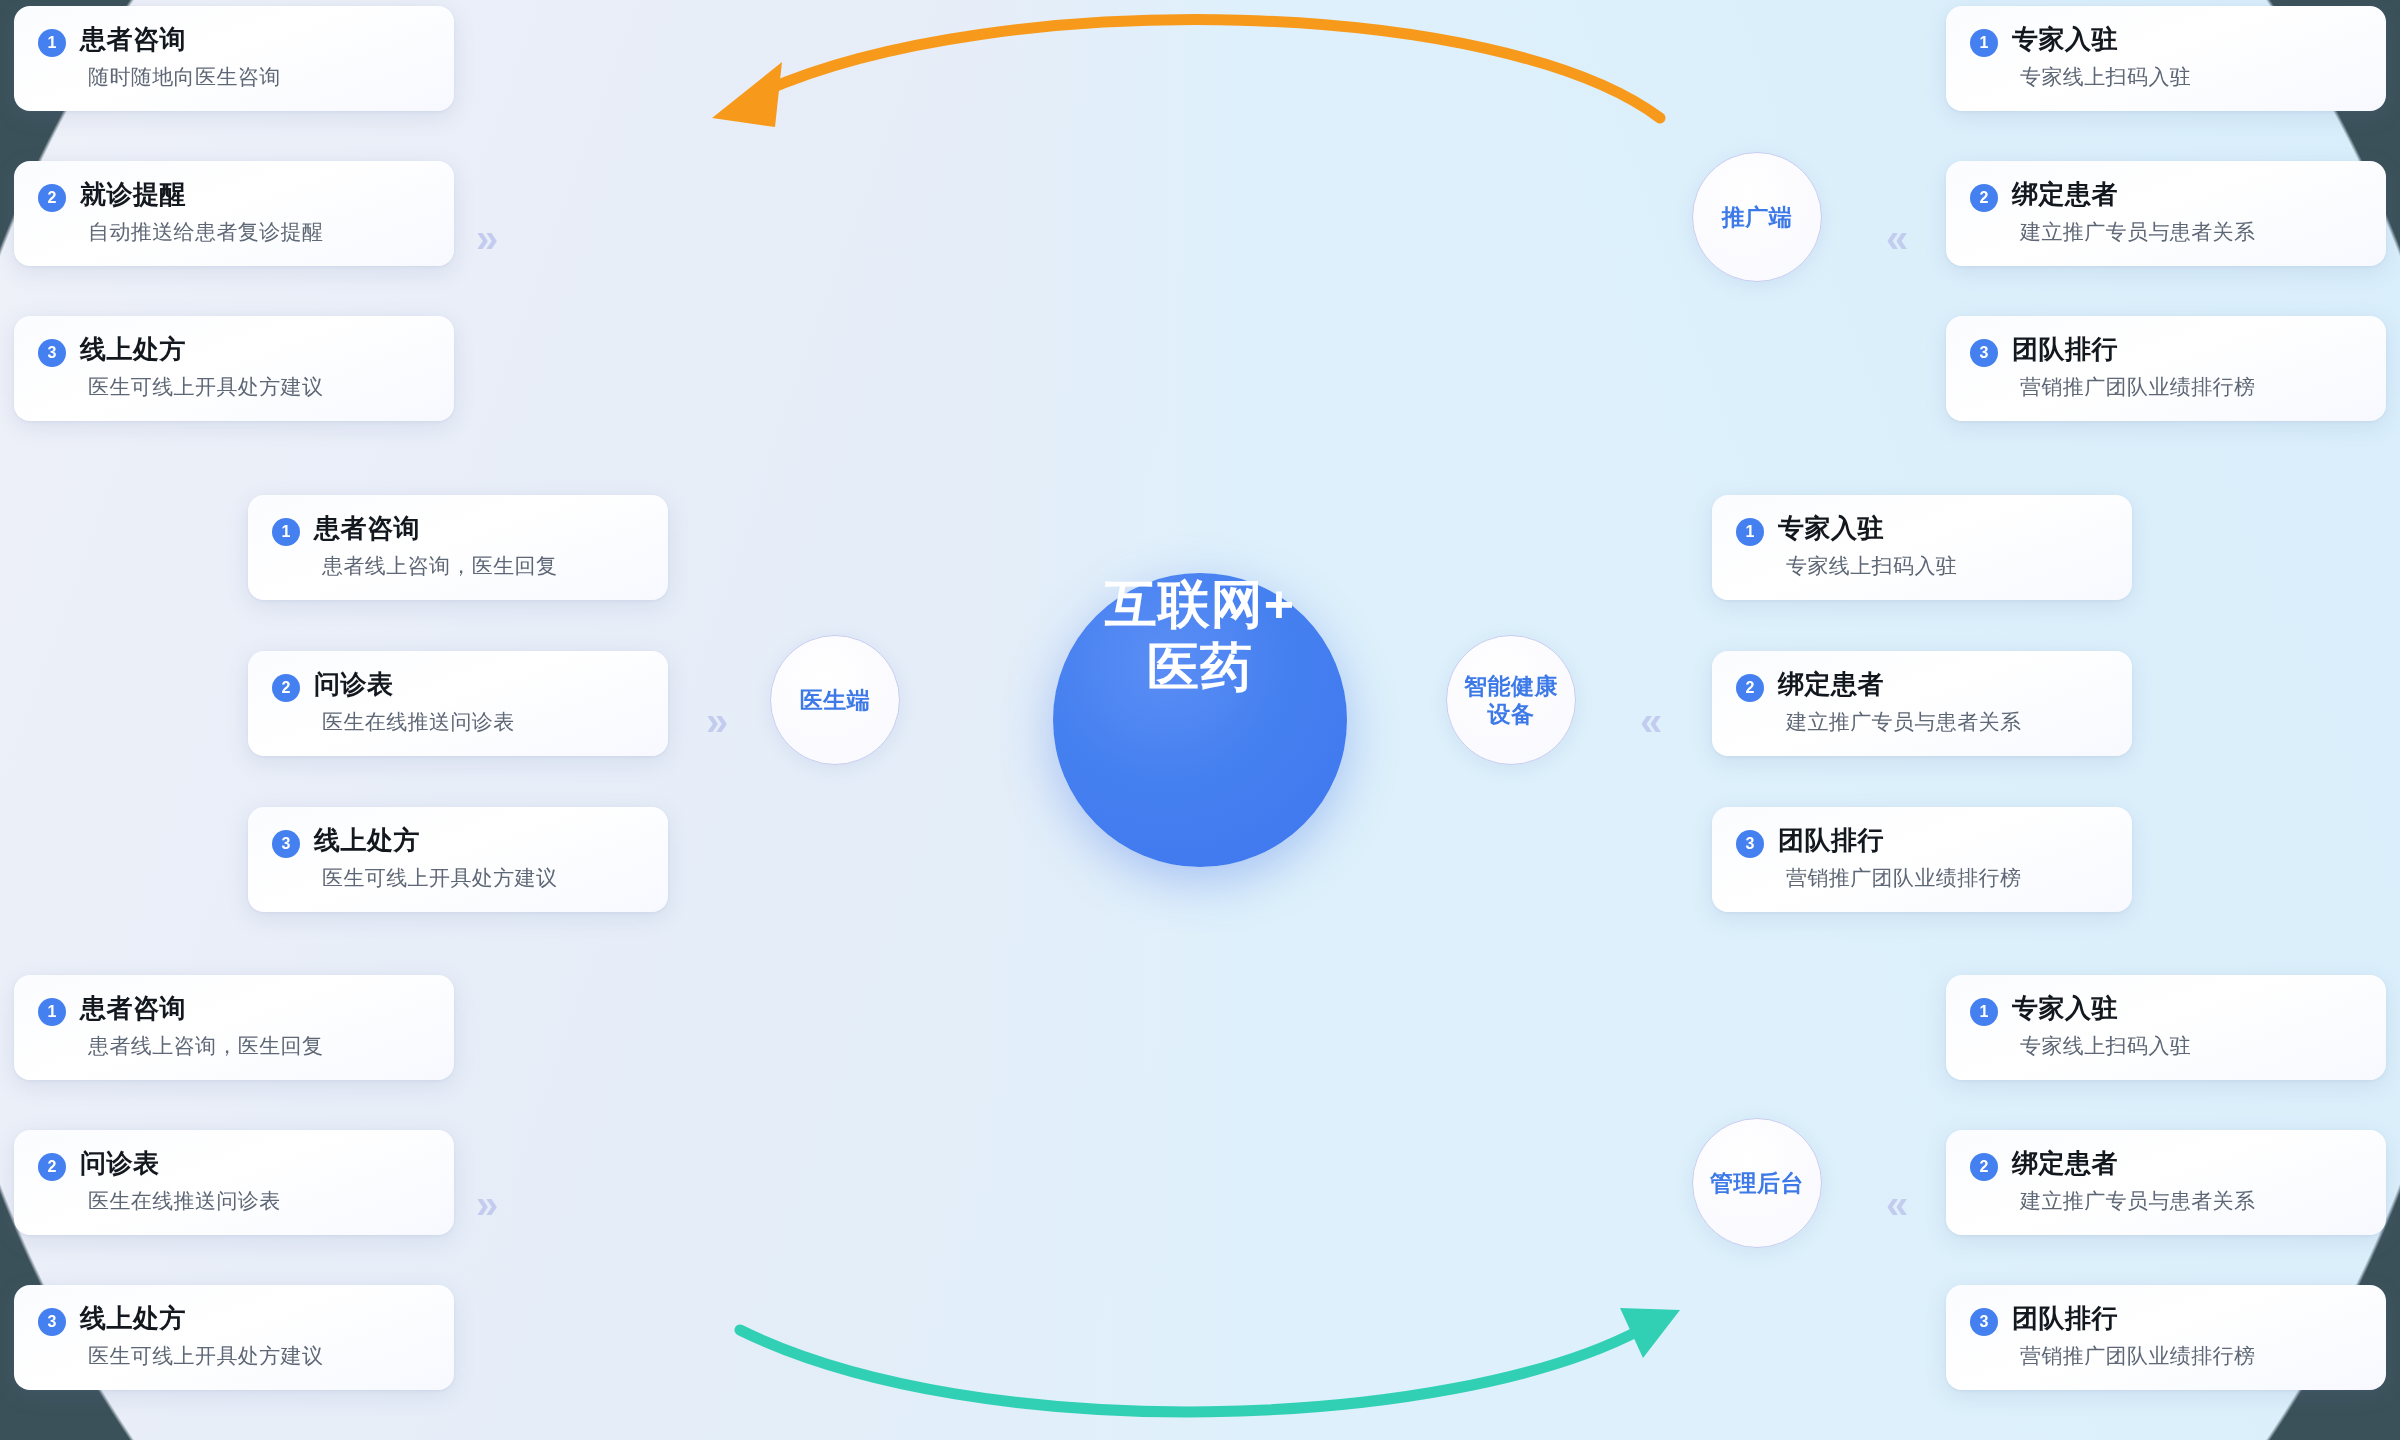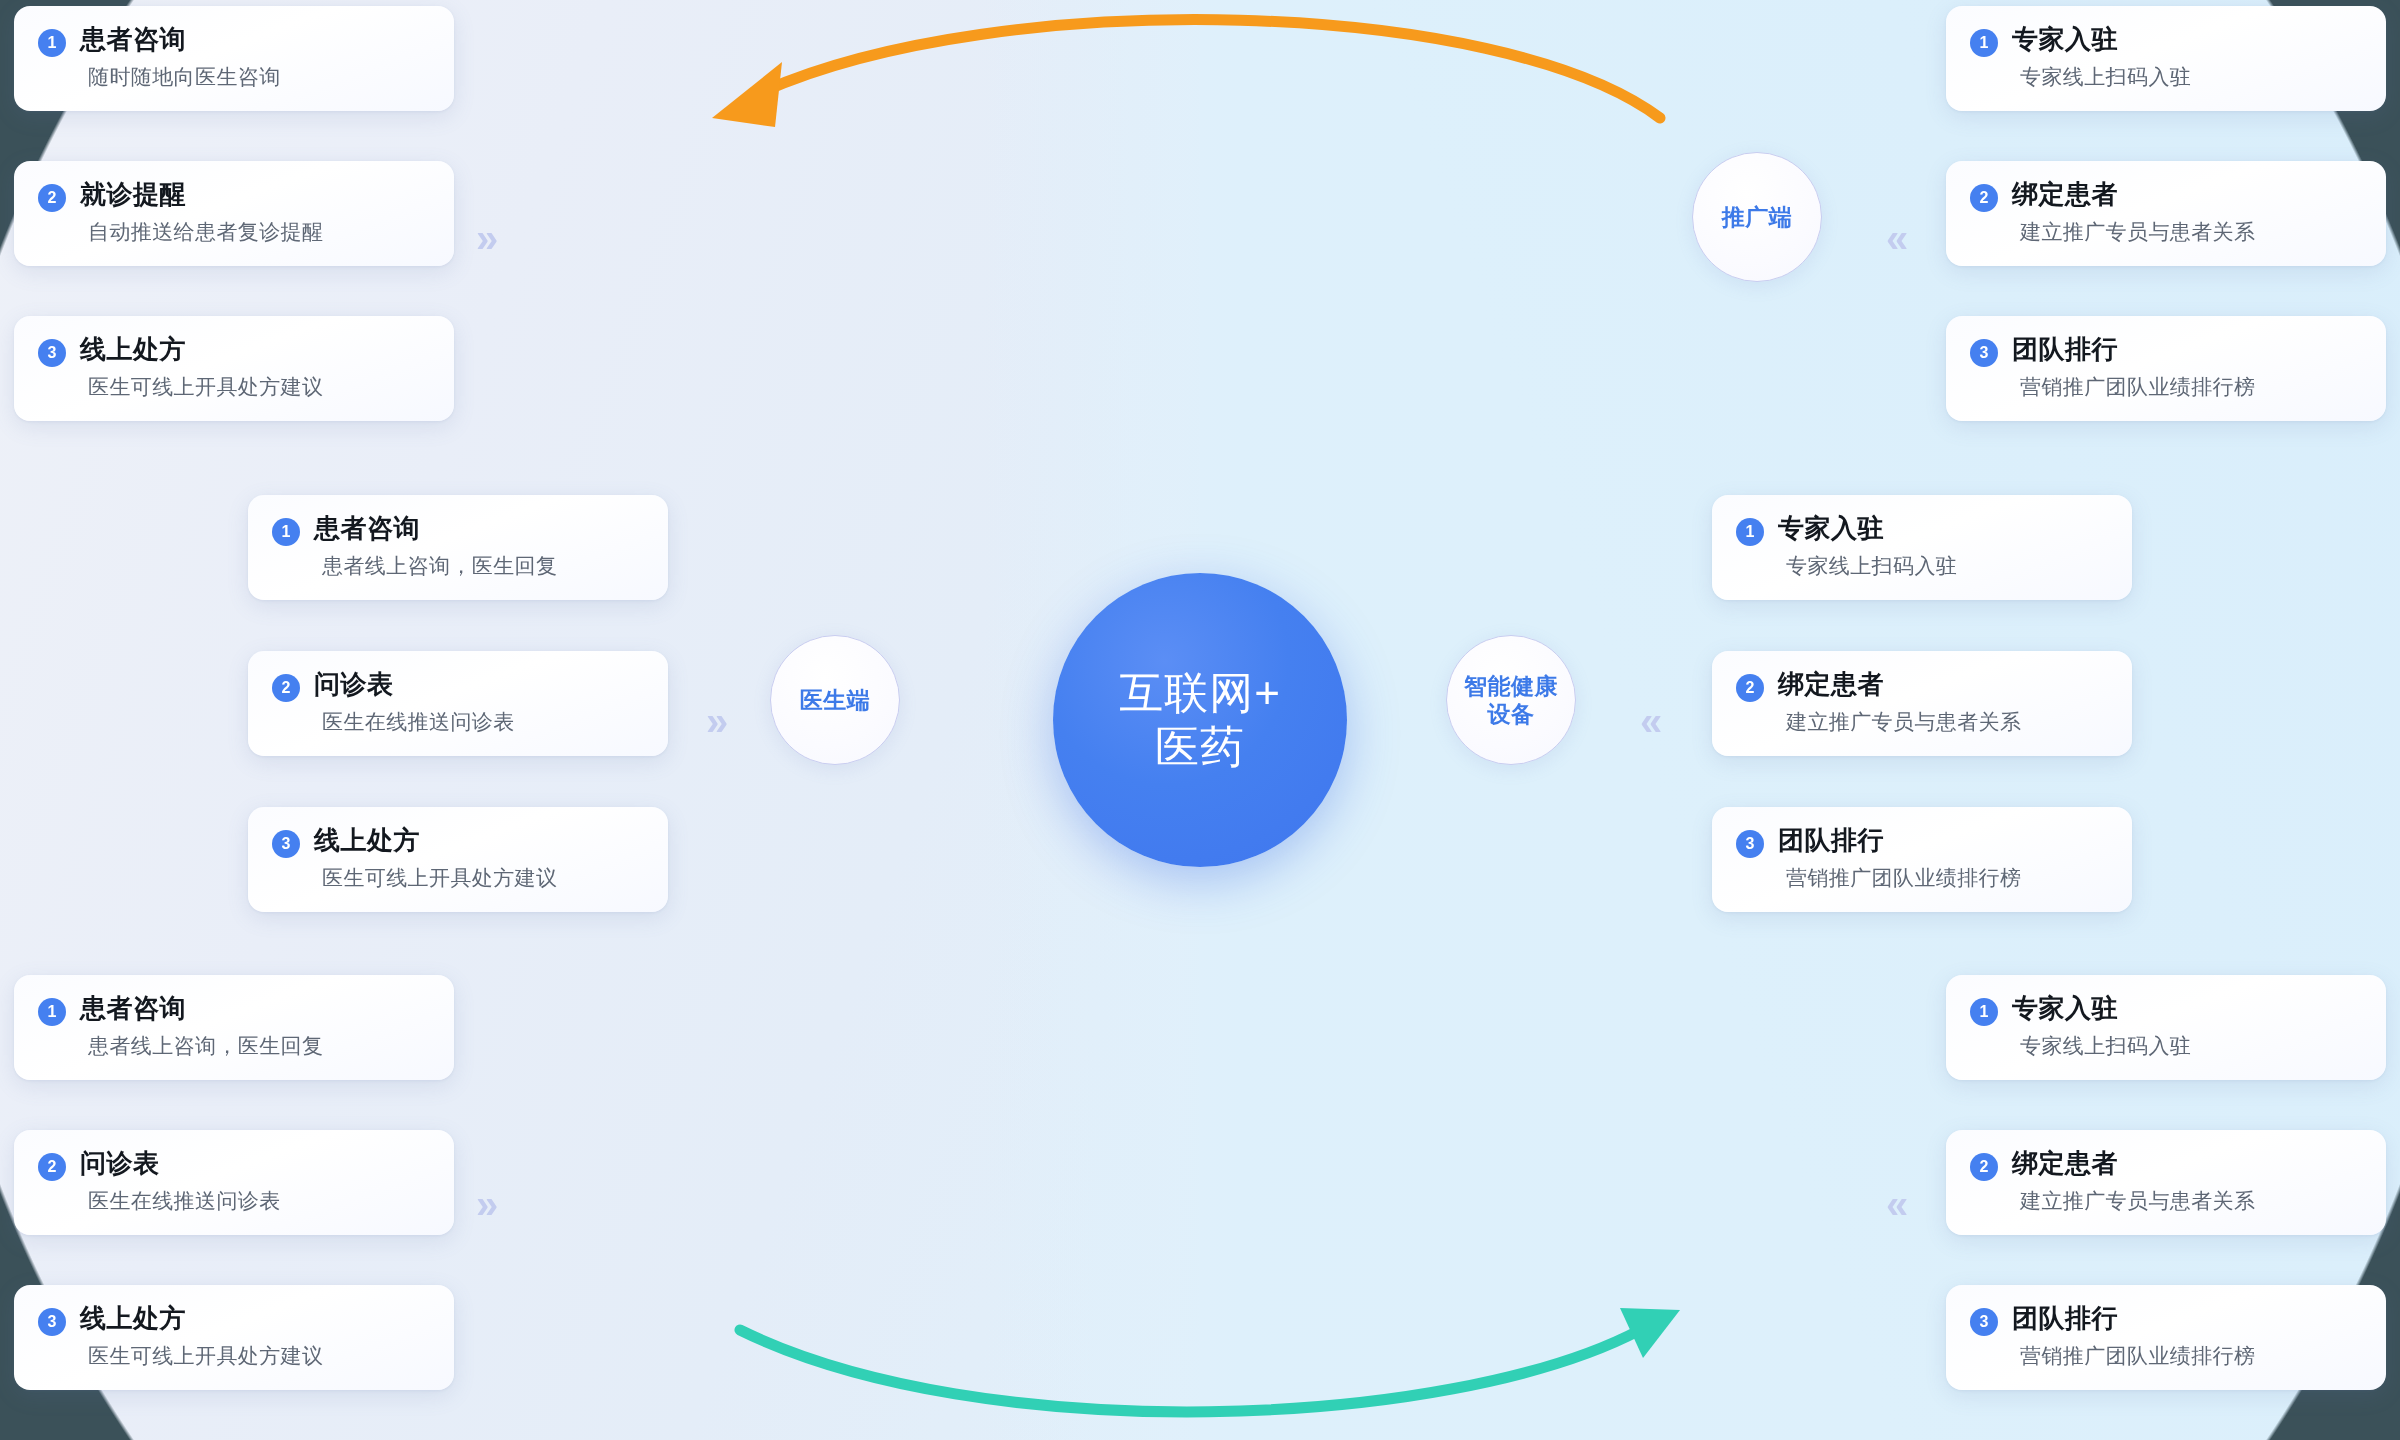--- a/index.html
+++ b/index.html
@@ -76,25 +76,24 @@
   .hub {
     position: absolute;
     left: 1053px;
     top: 573px;
     width: 294px;
     height: 294px;
     border-radius: 50%;
     background: radial-gradient(circle at 38% 30%, #5b8ef5 0%, #4580f0 45%, #3f76ee 100%);
     box-shadow: 0 14px 50px rgba(60,110,230,.35);
     display: flex;
-    align-items: center;
     justify-content: center;
     color: #ffffff;
-    font-size: 44px;
-    font-weight: 400;
+    font-size: 52px;
+    font-weight: 700;
     line-height: 1.22;
     text-align: center;
     letter-spacing: 1px;
   }
 
   
   .node {
     position: absolute;
     width: 128px;
     height: 128px;
@@ -221,20 +220,25 @@
   <div class="node" style="left:1446px; top:635px;">
     <div>
       <div>智能健康</div>
       <div>设备</div>
     </div>
   </div>
   <div class="chev" style="left:1640px; top:701px;">«</div>
 
   <div class="chev" style="left:476px; top:1184px;">»</div>
 
+  <div class="node" style="left:1692px; top:1118px;">
+    <div>
+      <div>管理后台</div>
+    </div>
+  </div>
   <div class="chev" style="left:1886px; top:1184px;">«</div>
 
   <div class="card" style="left:14px; top:6px;">
     <div class="row">
       <div class="badge">1</div>
       <div class="texts">
         <div class="title">患者咨询</div>
         <div class="sub">随时随地向医生咨询</div>
       </div>
     </div>

